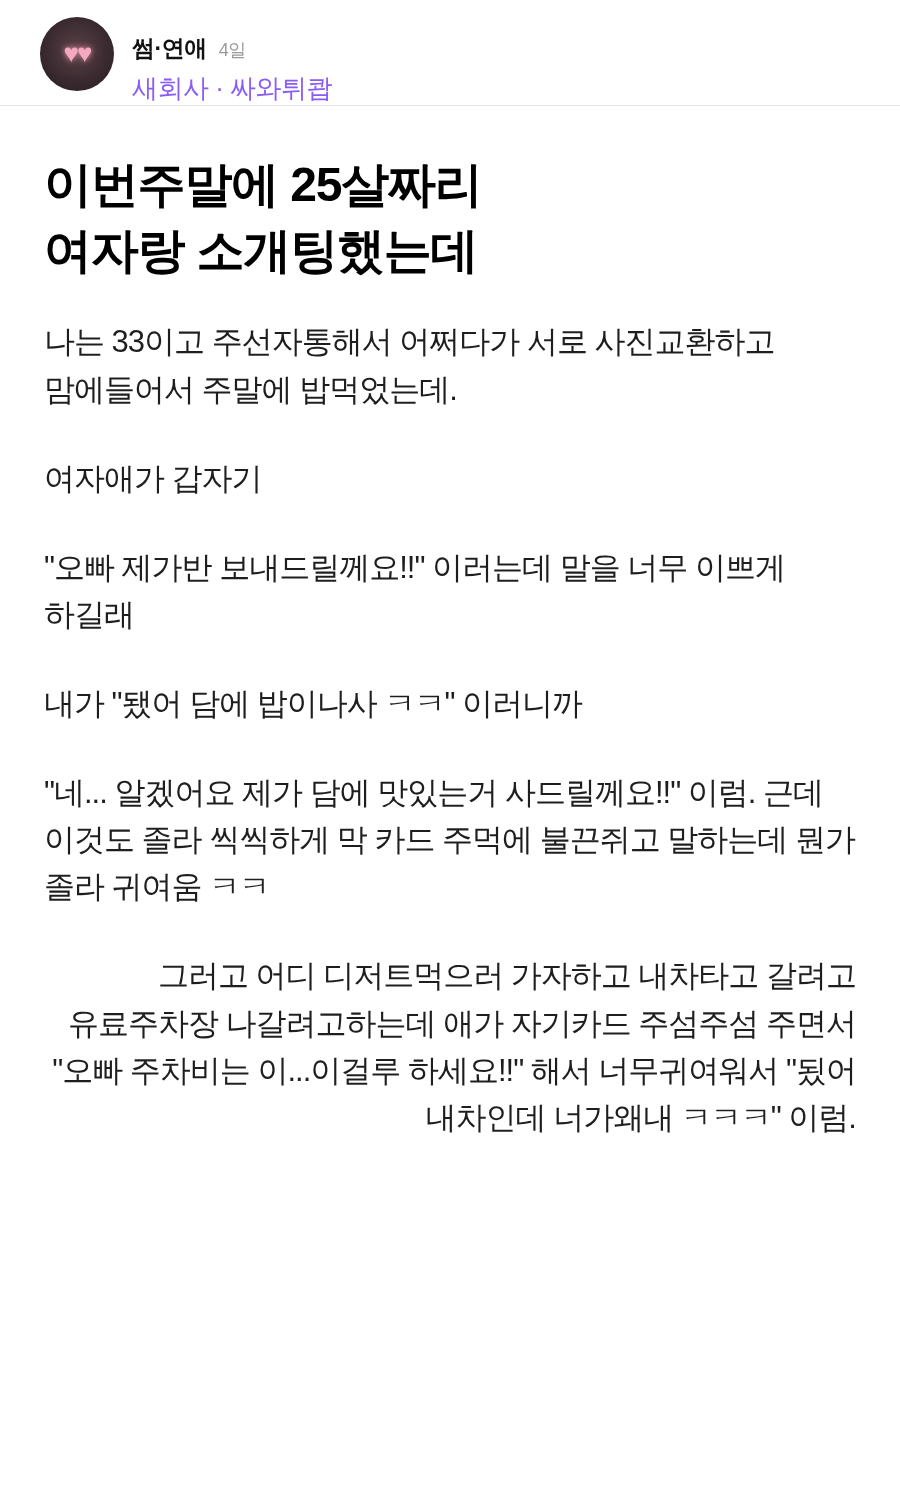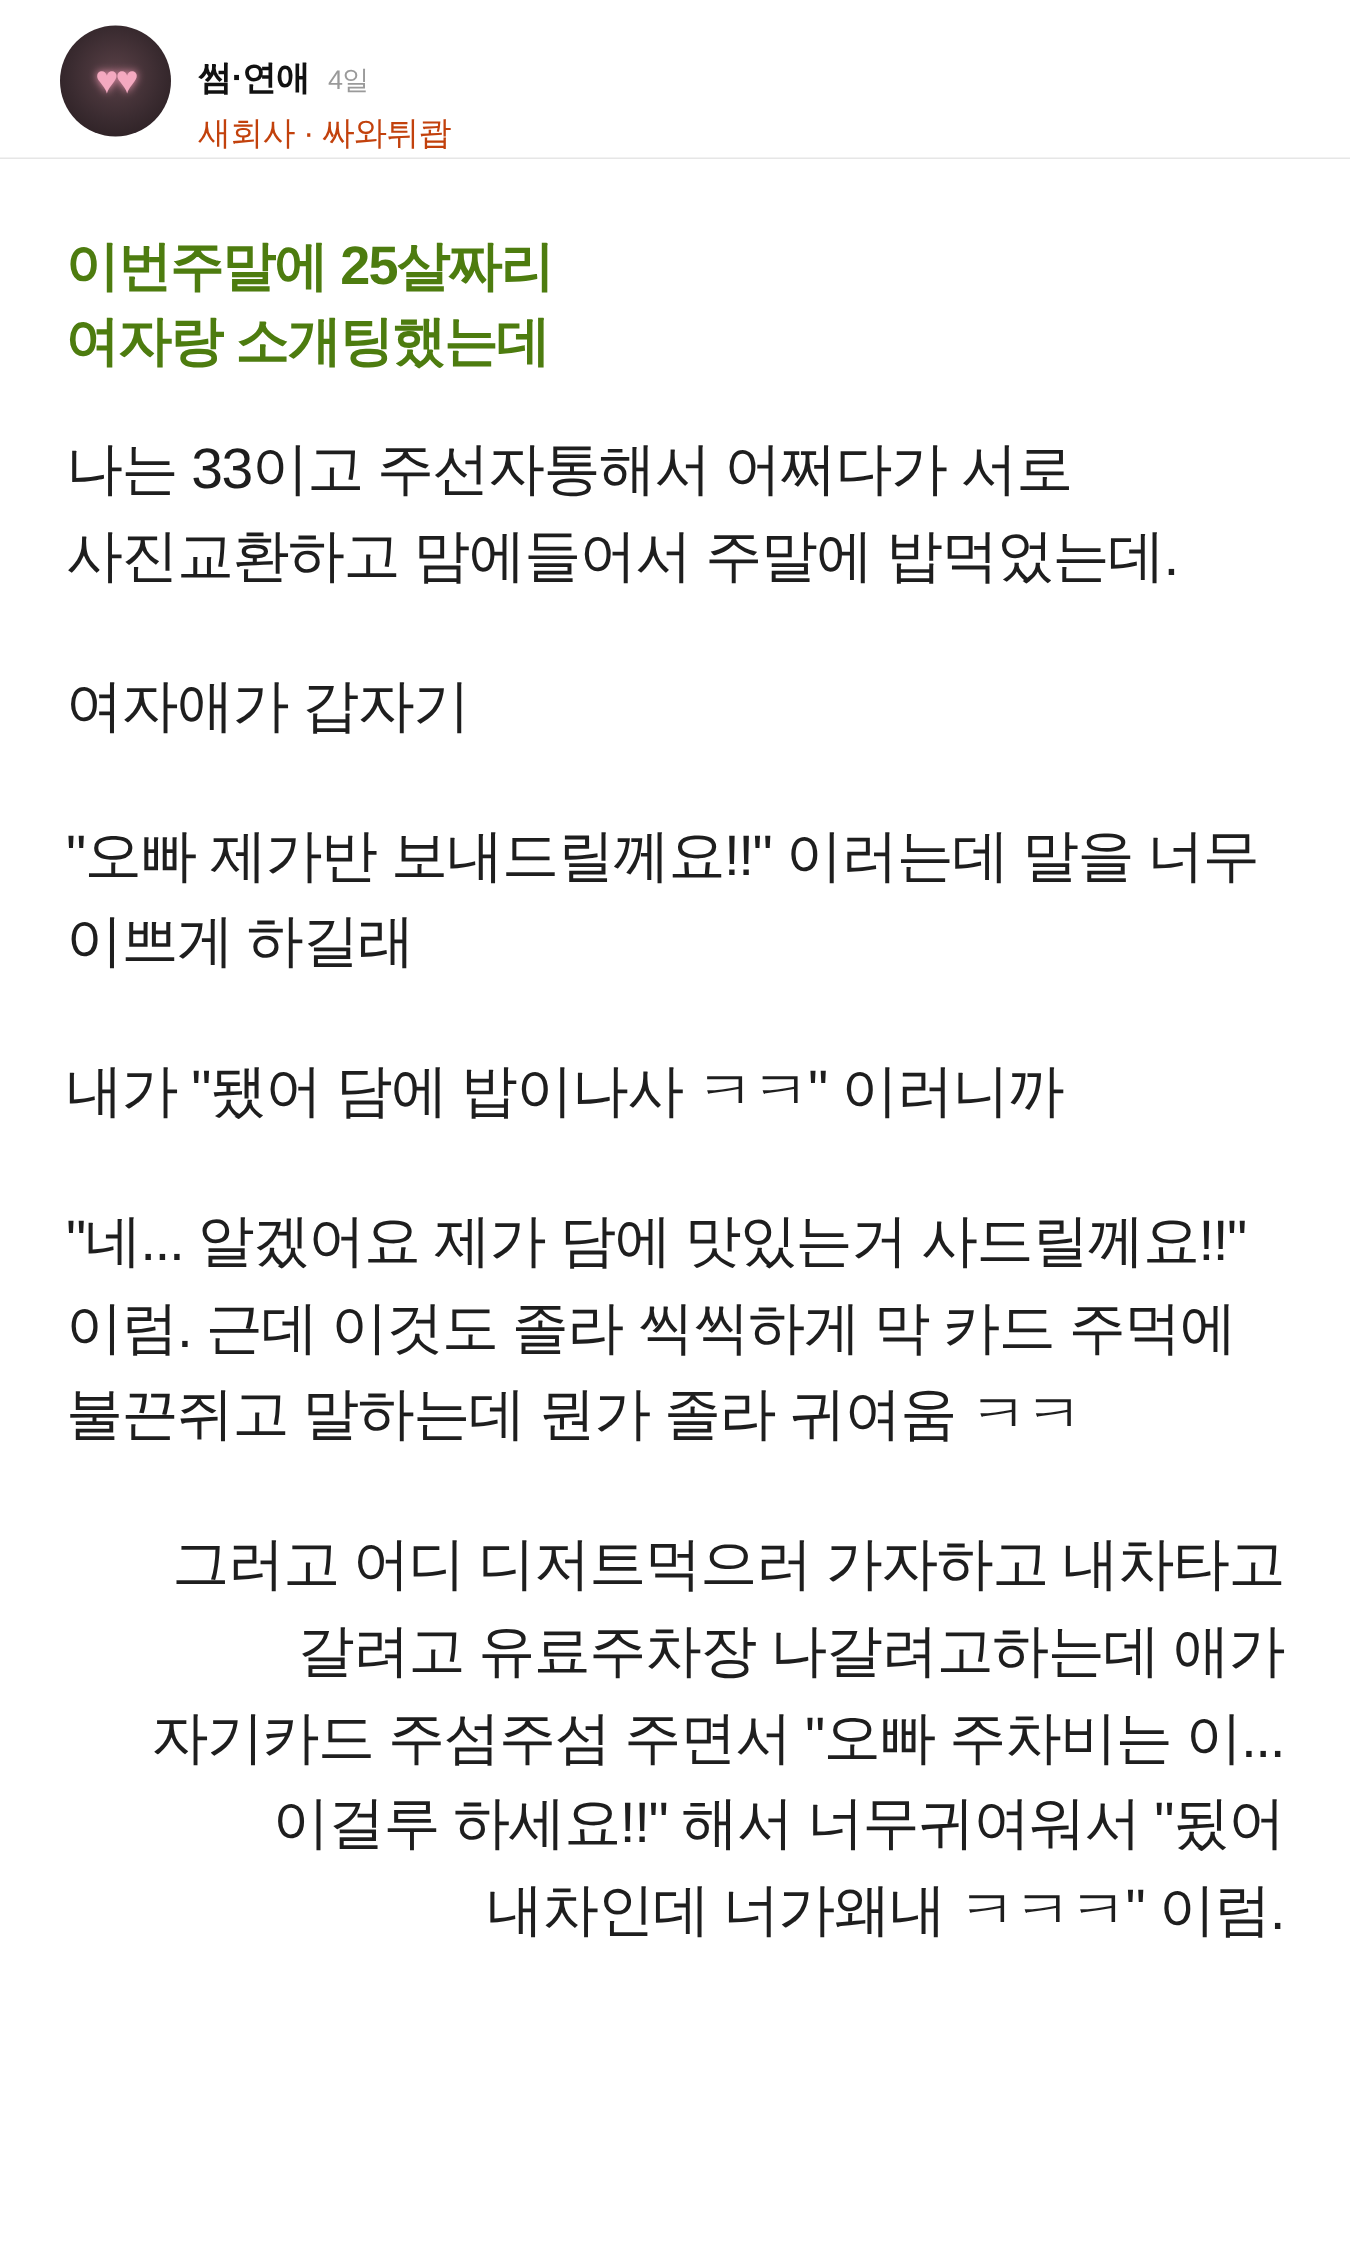--- a/index.html
+++ b/index.html
@@ -64,40 +64,40 @@
     color: #111111;
     letter-spacing: -0.5px;
   }
   .post-date {
     font-size: 18px;
     color: #9a9a9a;
     letter-spacing: -0.5px;
   }
   .meta-line-2 {
     margin-top: 7px;
-    font-size: 22px;
-    color: #c2410c;
+    font-size: 26px;
+    color: #8b5cf6;
     letter-spacing: -0.5px;
   }
 
   
   .post-body {
     padding: 46px 44px 0 44px;
   }
   .post-title {
-    font-size: 36px;
+    font-size: 48px;
     font-weight: bold;
     line-height: 1.38;
     letter-spacing: -1.2px;
-    color: #4d7c0f;
+    color: #000000;
     margin: 0 0 34px 0;
     white-space: pre-line;
   }
   .post-content p {
-    font-size: 38px;
+    font-size: 31px;
     line-height: 1.52;
     letter-spacing: -1px;
     color: #1e1e1e;
     margin: 0 0 42px 0;
     white-space: pre-line;
     word-break: keep-all;
   }
   .post-content p:last-child { margin-bottom: 0; text-align: right; }
 </style>
 </head>

